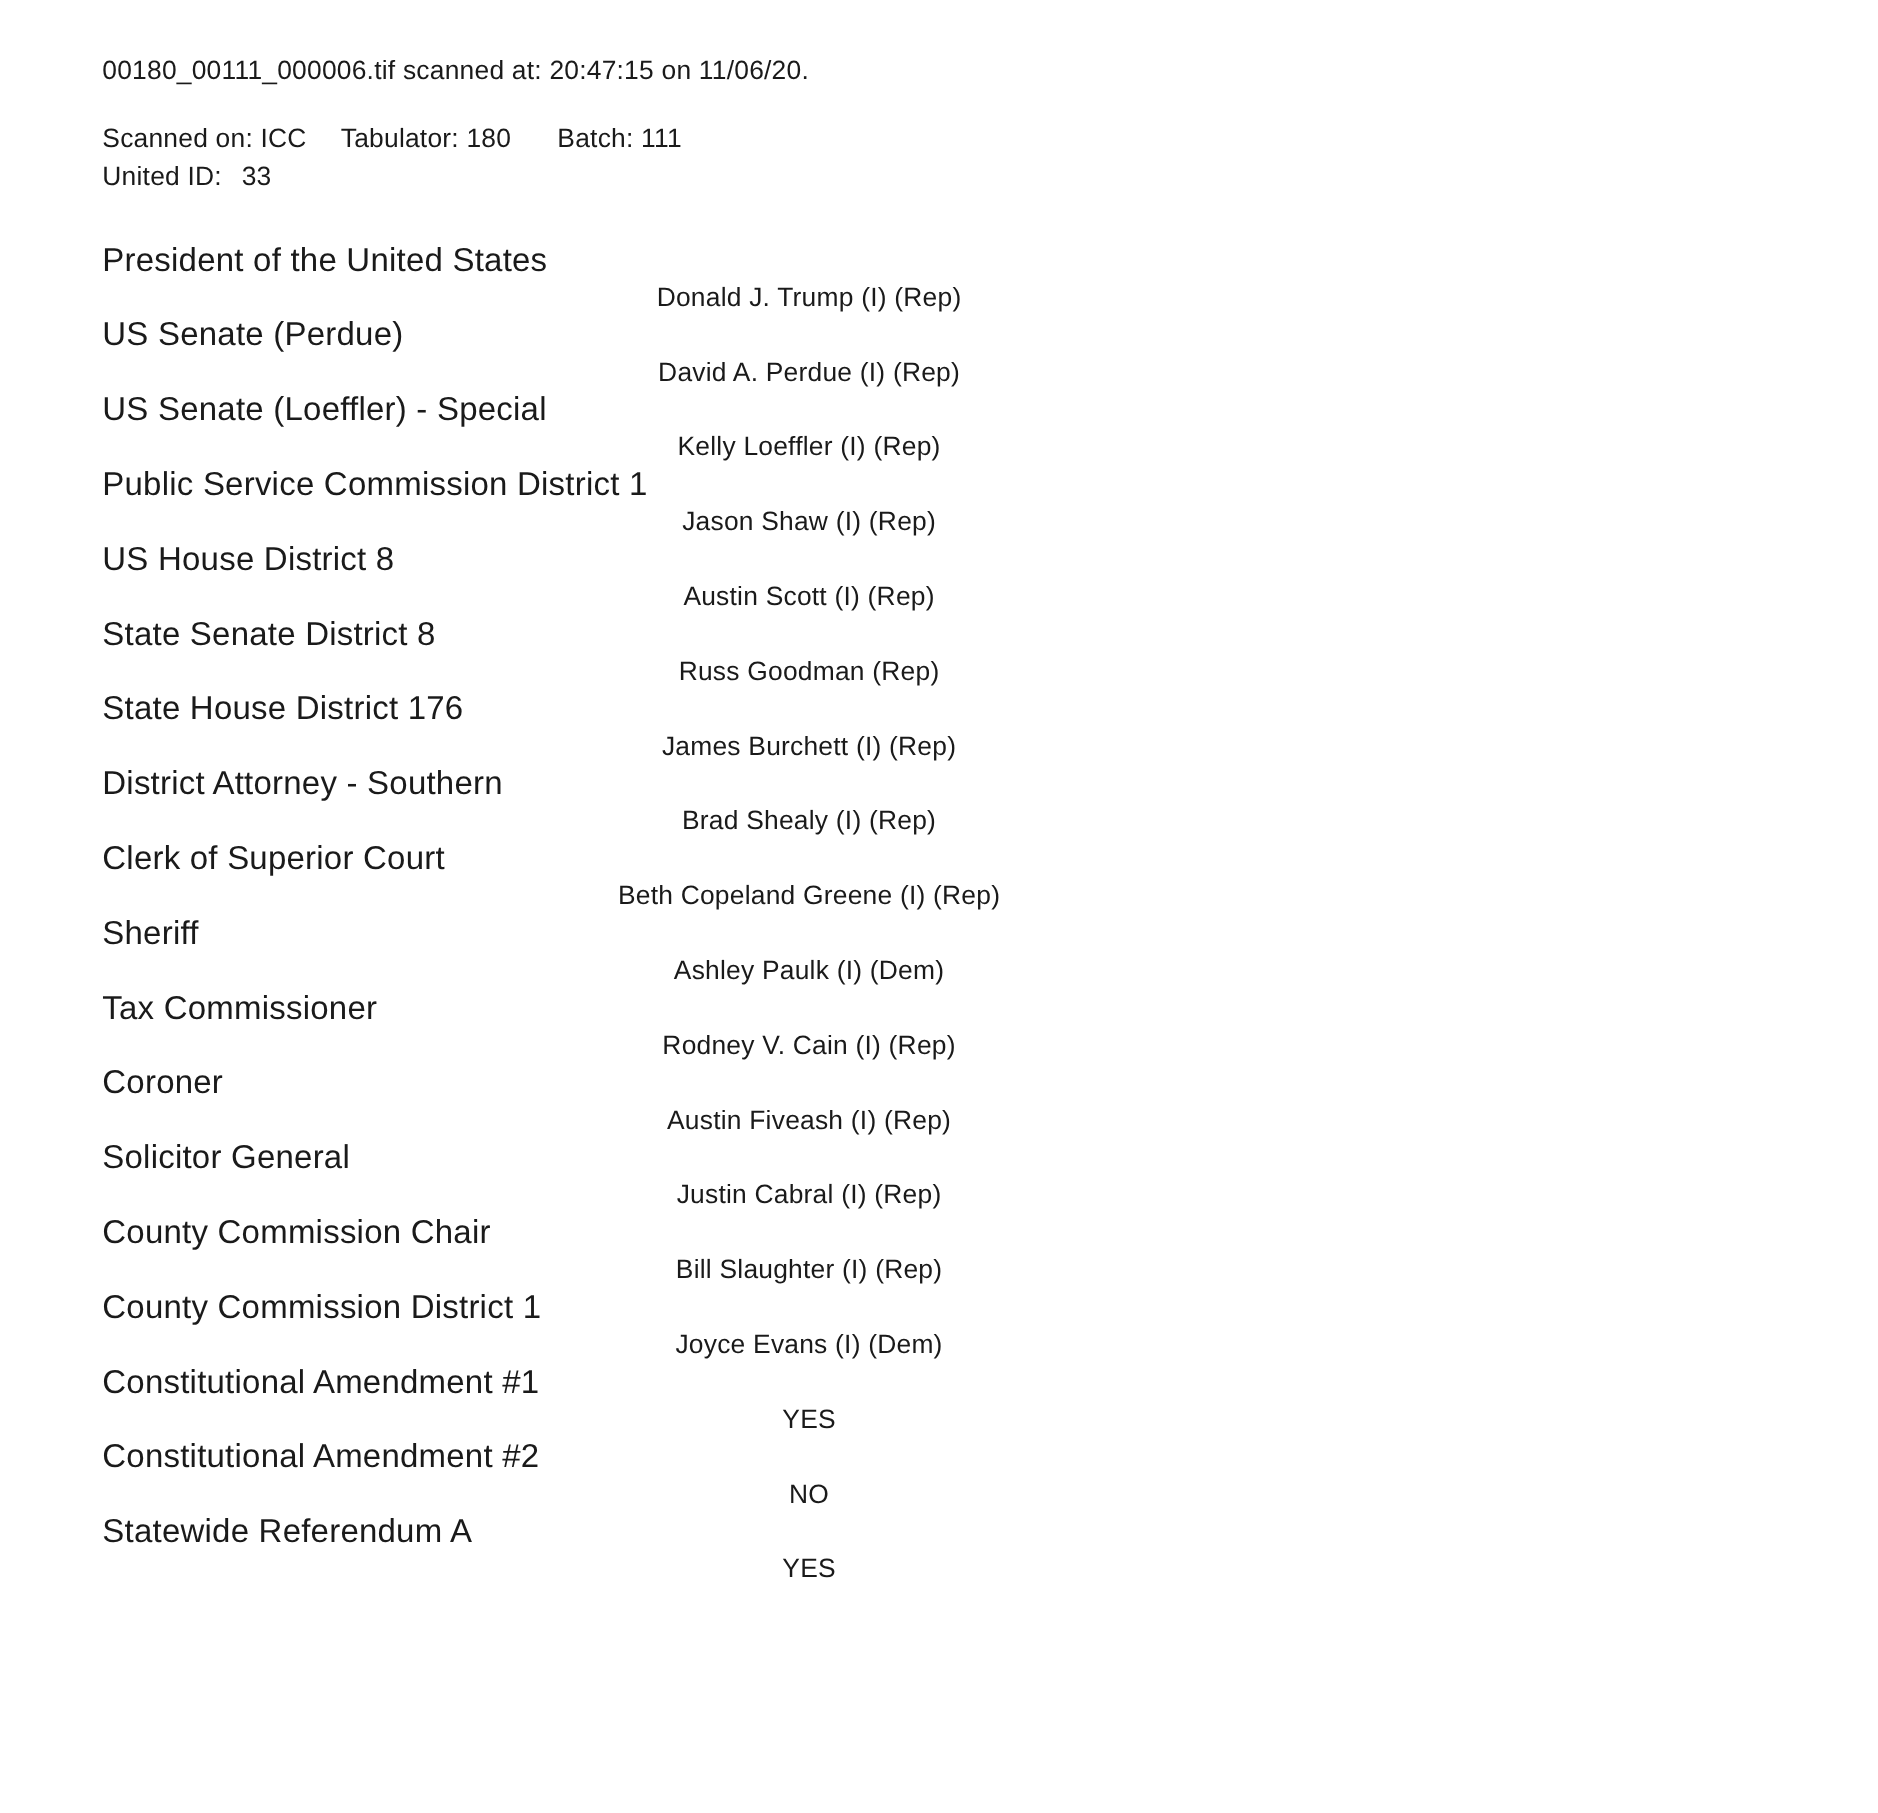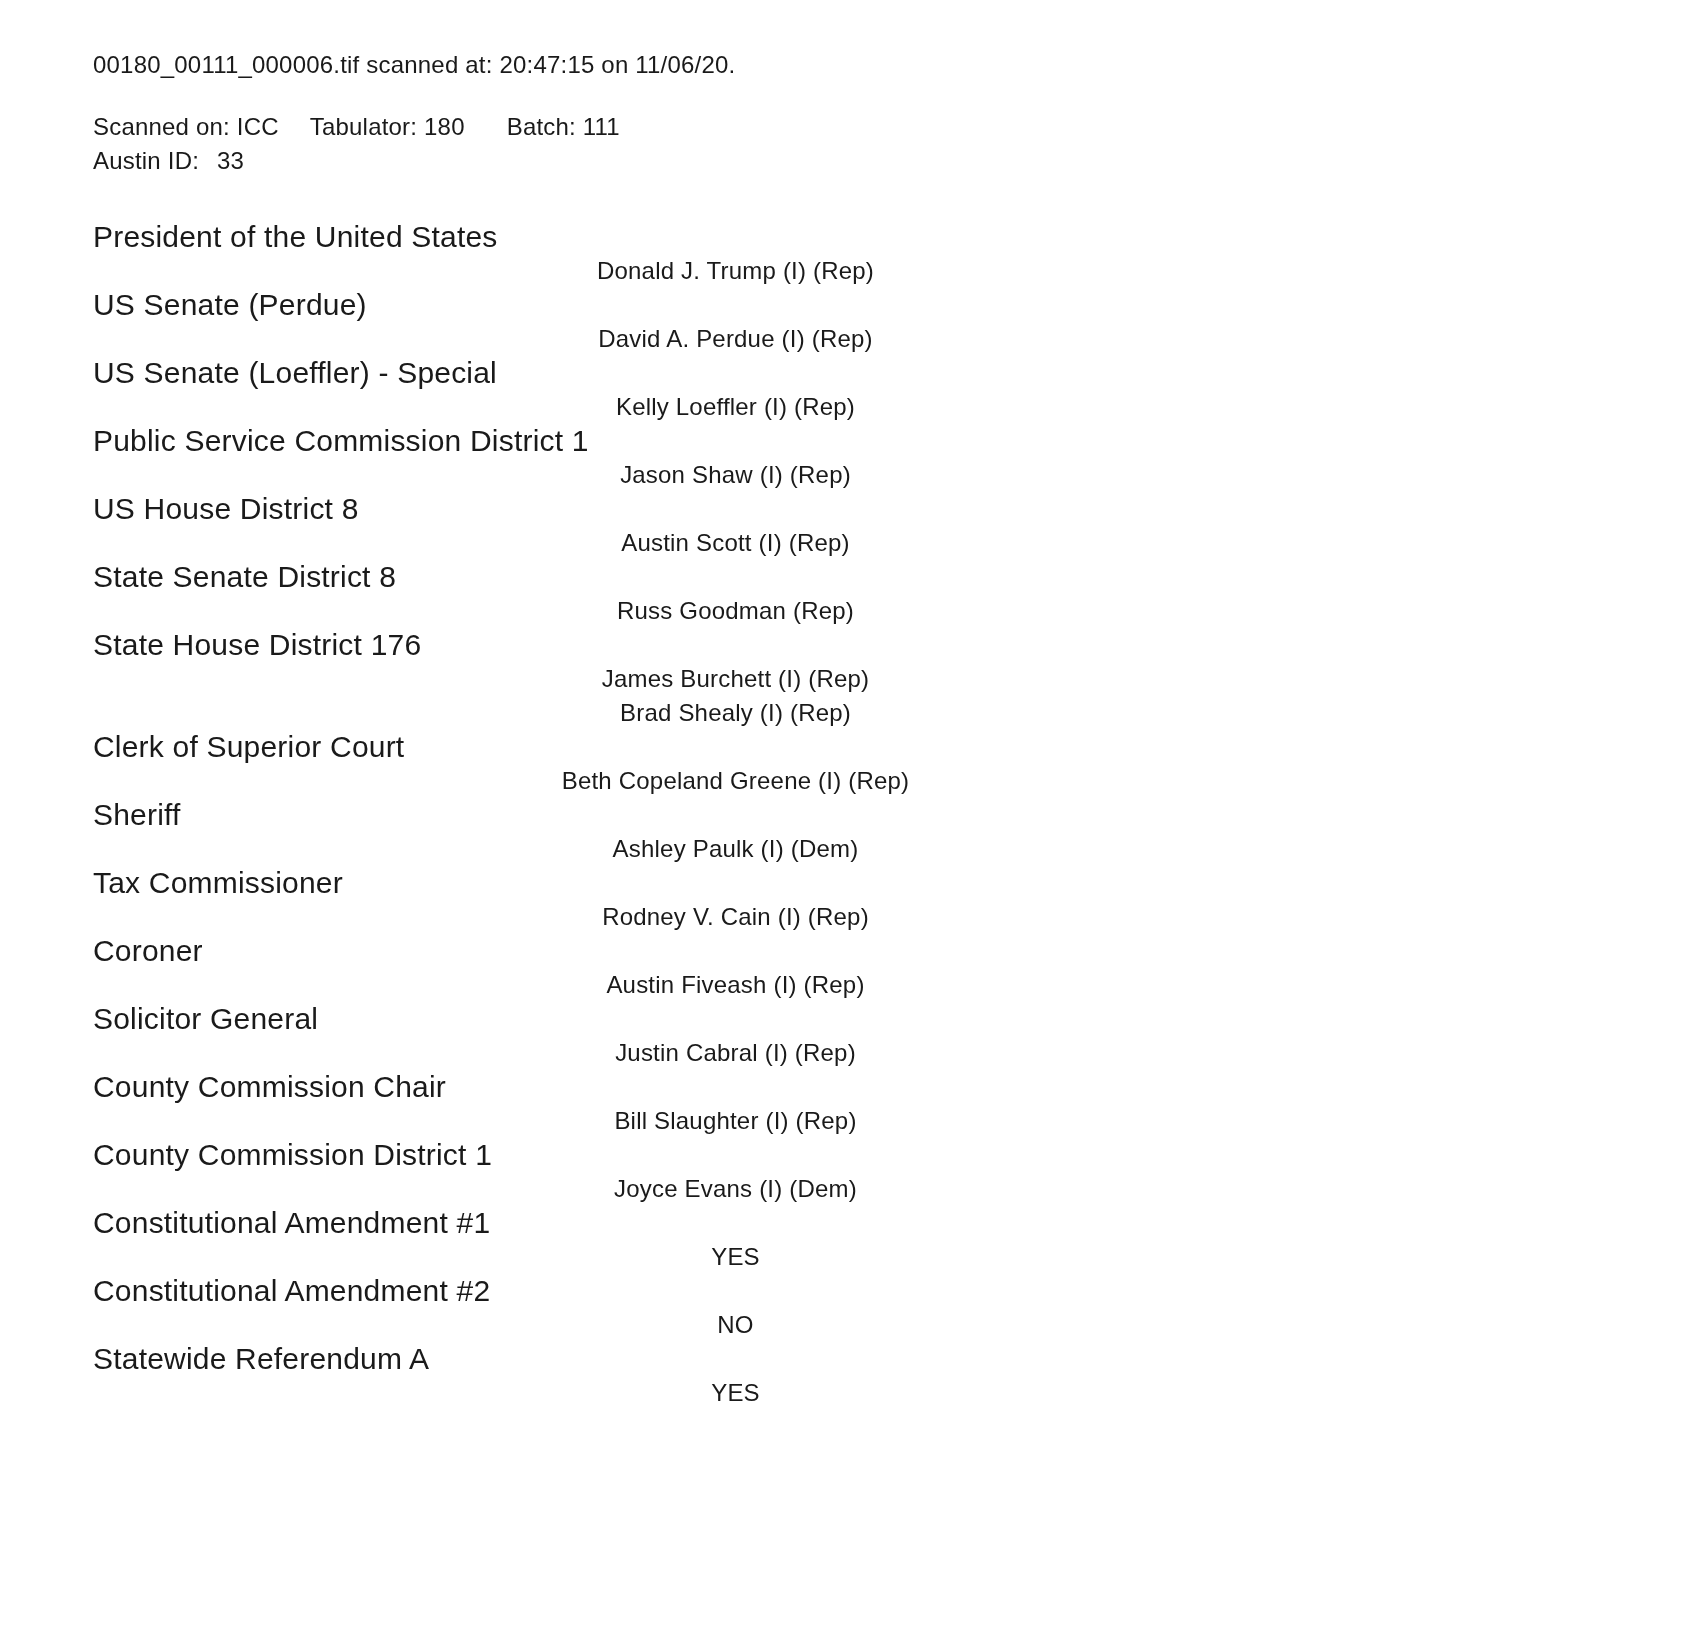--- a/index.html
+++ b/index.html
@@ -55,21 +55,21 @@
 
   <div class="line scan-line">00180_00111_000006.tif scanned at: 20:47:15 on 11/06/20.</div>
 
   <div class="meta-row">
     <span class="line">Scanned on: ICC</span>
     <span class="line seg-gap-1">Tabulator: 180</span>
     <span class="line seg-gap-2">Batch: 111</span>
   </div>
 
   <div class="ballot-row">
-    <span class="line">Austin ID:</span>
+    <span class="line">United ID:</span>
     <span class="line ballot-val">33</span>
   </div>
 
   <div class="contest-list">
       <div class="contest-entry">
       <div class="contest-office">President of the United States</div>
       <div class="contest-selection">Donald J. Trump (I) (Rep)</div>
     </div>
       <div class="contest-entry">
       <div class="contest-office">US Senate (Perdue)</div>
@@ -89,20 +89,21 @@
     </div>
       <div class="contest-entry">
       <div class="contest-office">State Senate District 8</div>
       <div class="contest-selection">Russ Goodman (Rep)</div>
     </div>
       <div class="contest-entry">
       <div class="contest-office">State House District 176</div>
       <div class="contest-selection">James Burchett (I) (Rep)</div>
     </div>
       <div class="contest-entry">
+      <div class="contest-office">District Attorney - Southern</div>
       <div class="contest-selection">Brad Shealy (I) (Rep)</div>
     </div>
       <div class="contest-entry">
       <div class="contest-office">Clerk of Superior Court</div>
       <div class="contest-selection">Beth Copeland Greene (I) (Rep)</div>
     </div>
       <div class="contest-entry">
       <div class="contest-office">Sheriff</div>
       <div class="contest-selection">Ashley Paulk (I) (Dem)</div>
     </div>

